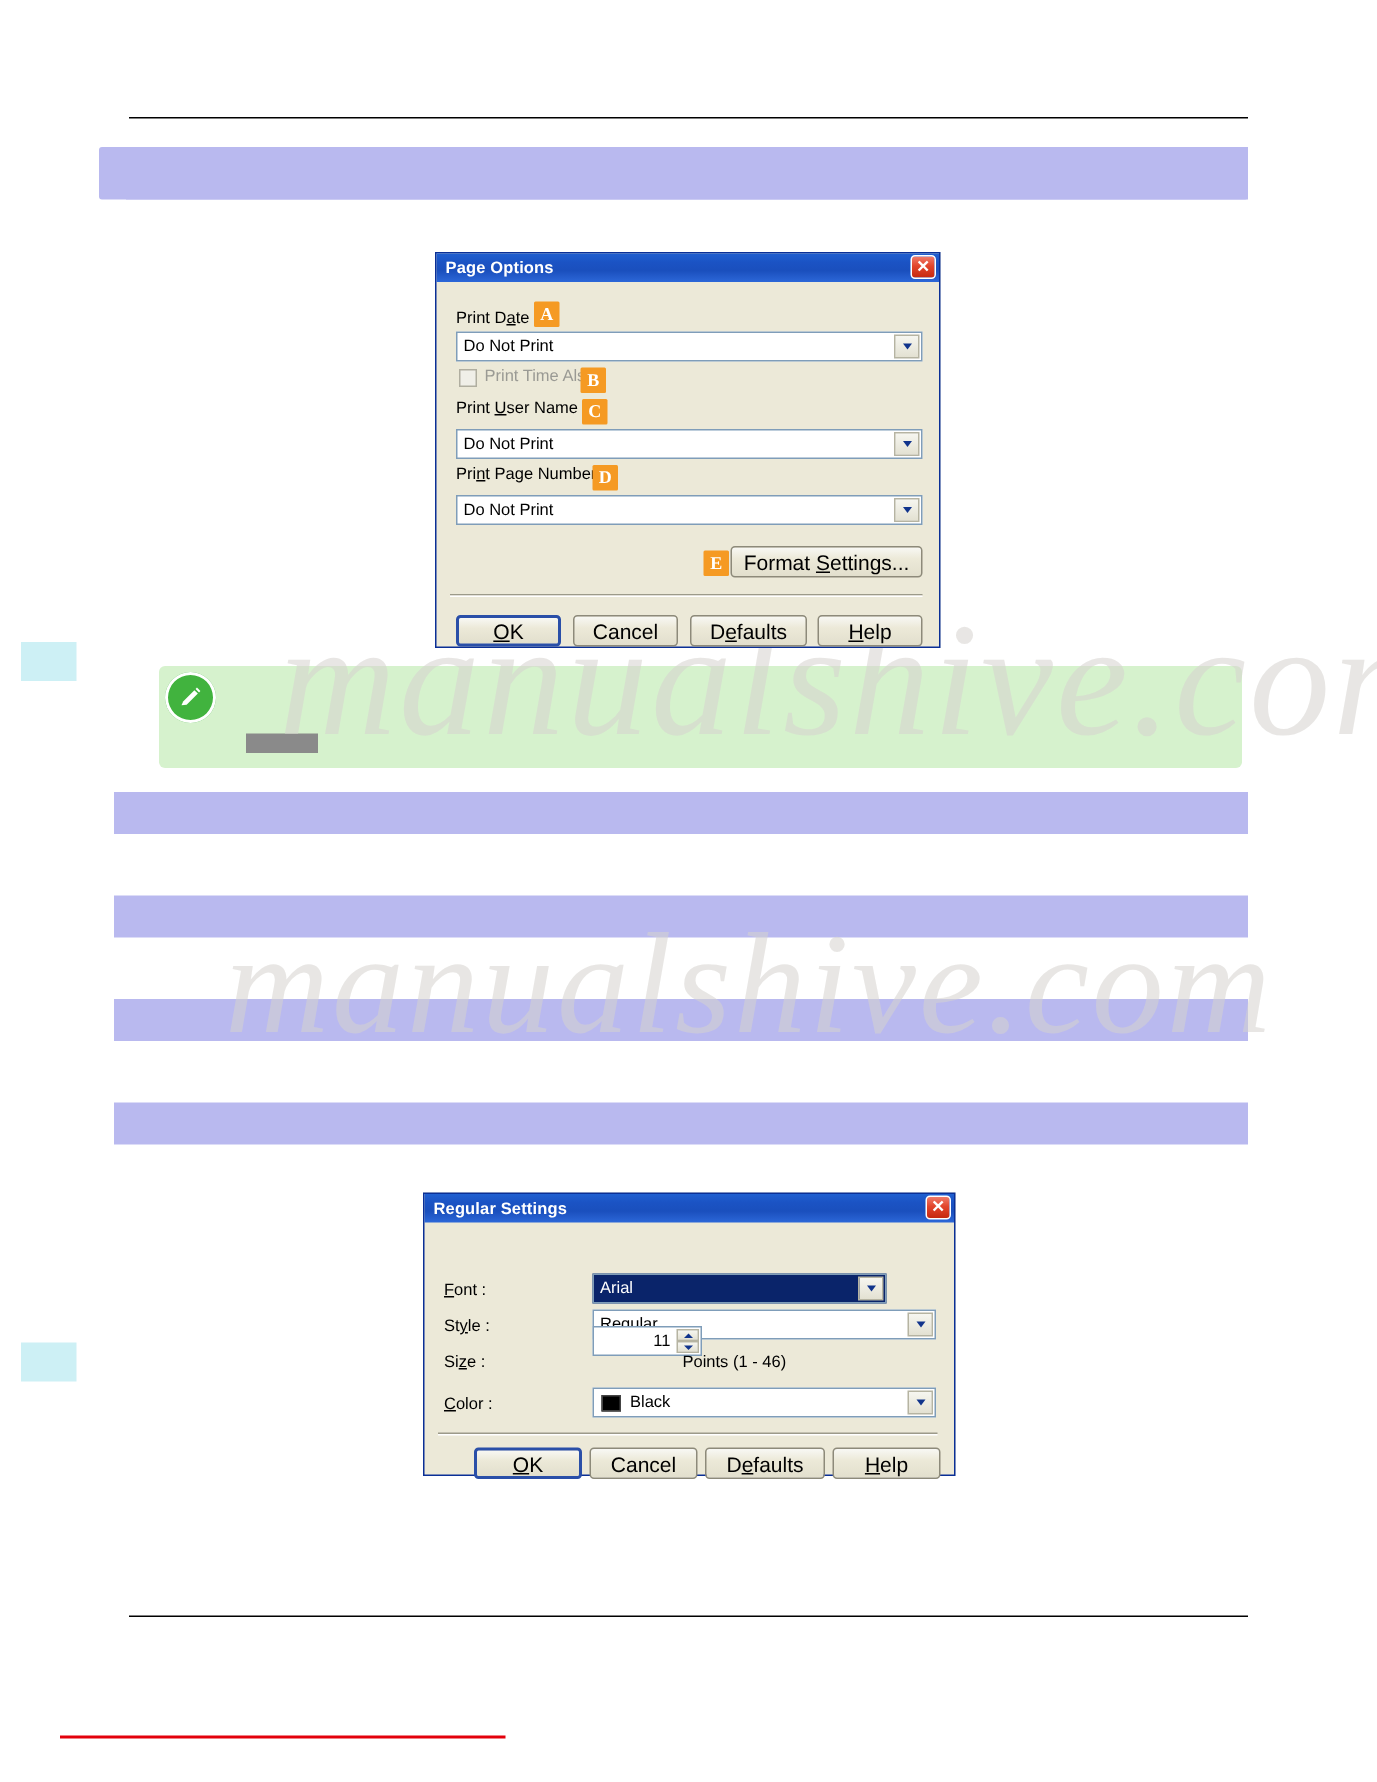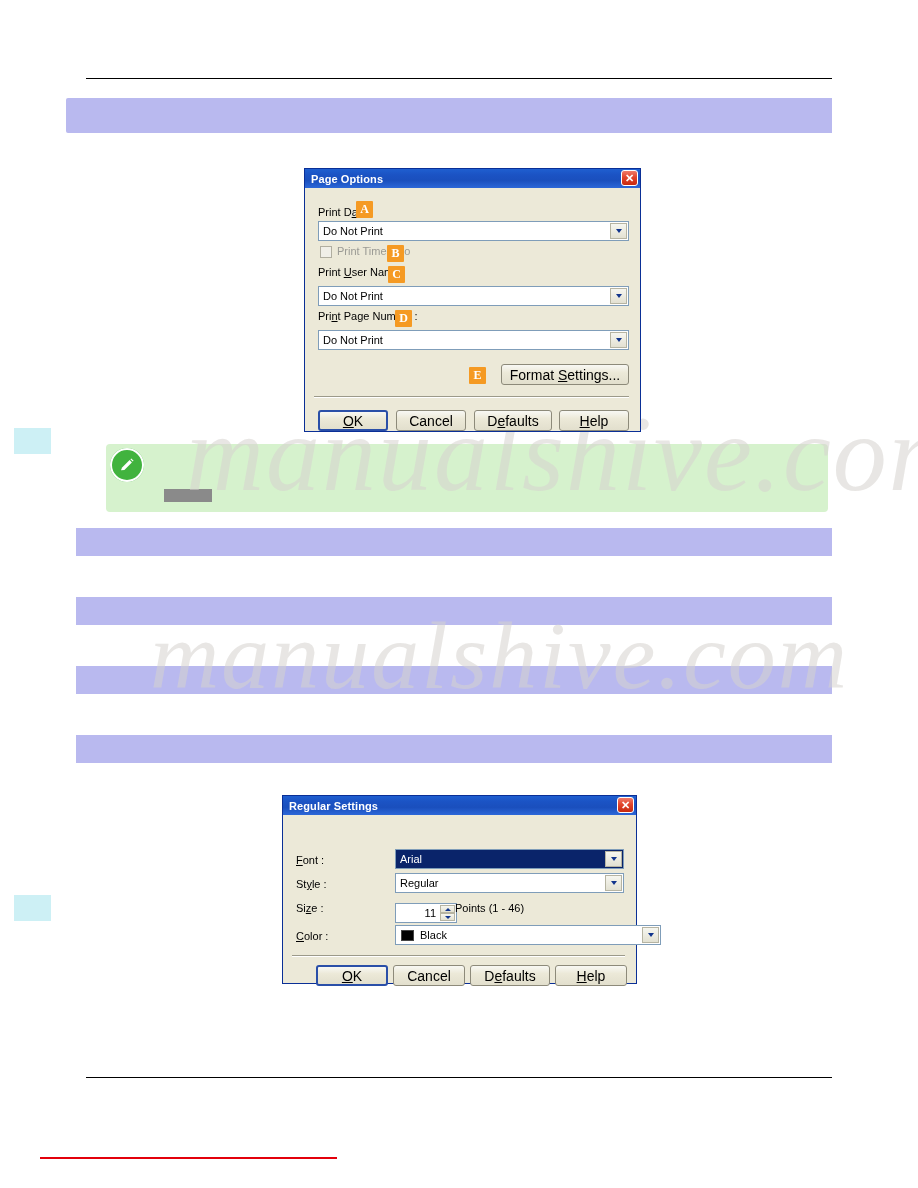--- a/index.html
+++ b/index.html
@@ -276,21 +276,21 @@
 
 <div class="notebox"></div>
 <div class="note-icon">
   <svg class="pencil" viewBox="0 0 16 16">
     <path d="M2 13.2 L3.1 10.6 L10.6 3.1 L12.9 5.4 L5.4 12.9 Z" fill="#ffffff"></path>
     <path d="M11.4 2.3 L13.7 4.6 L14.6 3.7 L12.3 1.4 Z" fill="#ffffff"></path>
   </svg>
 </div>
 <div class="note-grey"></div>
 
-<div class="dlg" style="left:290px; top:168px; width:337px; height:264px;margin-left:14px;">
+<div class="dlg" style="left:290px; top:168px; width:337px; height:264px;">
   <div class="dlg-titlebar">
     <span class="dlg-title">Page Options</span>
     <div class="dlg-close">✕</div>
   </div>
   <div class="dlg-body">
 
     <div class="lbl" style="left:13px; top:18px;">Print D<u>a</u>te :</div>
     <div class="combo" style="left:13px; top:33px; width:311px;">
       <span class="txt">Do Not Print</span>
       <span class="arrow">
@@ -346,51 +346,51 @@
 <div class="badge" style="left:469px; top:367px;">E</div>
 
 <div class="dlg" style="left:282px; top:795px; width:355px; height:189px;">
   <div class="dlg-titlebar">
     <span class="dlg-title">Regular Settings</span>
     <div class="dlg-close">✕</div>
   </div>
   <div class="dlg-body">
 
     <div class="lbl" style="left:13px; top:39px;"><u>F</u>ont :</div>
-    <div class="combo sel" style="left:112px; top:34px; width:229px;">
+    <div class="combo sel" style="left:112px; top:34px; width:196px;">
       <span class="txt">Arial</span>
       <span class="arrow">
           <i></i>
         </span>
     </div>
 
     <div class="lbl" style="left:13px; top:63px;">St<u>y</u>le :</div>
     <div class="combo" style="left:112px; top:58px; width:229px;">
       <span class="txt">Regular</span>
       <span class="arrow">
           <i></i>
         </span>
     </div>
 
     <div class="lbl" style="left:13px; top:87px;">Si<u>z</u>e :</div>
-    <div class="spin" style="left:112px; top:88px; width:62px;">
+    <div class="spin" style="left:112px; top:69px; width:73px;">
       <span class="val">11</span>
       <span class="btns">
         <div class="up">
             <i></i>
           </div>
         <div class="dn">
             <i></i>
           </div>
       </span>
     </div>
     <div class="lbl" style="left:172px; top:87px;">Points (1 - 46)</div>
 
     <div class="lbl" style="left:13px; top:115px;"><u>C</u>olor :</div>
-    <div class="combo" style="left:112px; top:110px; width:266px;padding-left:30px;">
+    <div class="combo" style="left:112px; top:110px; width:229px;padding-left:30px;">
       <span class="swatch" style="left: 5px; top: 4px; background: rgb(0, 0, 0);"></span>
       <span class="txt" style="left:24px;">Black</span>
       <span class="arrow">
           <i></i>
         </span>
     </div>
 
     <div class="group-line" style="left:9px; top:140px; width:333px;"></div>
     <div class="group-line-lt" style="left:9px; top:141px; width:333px;"></div>
 

